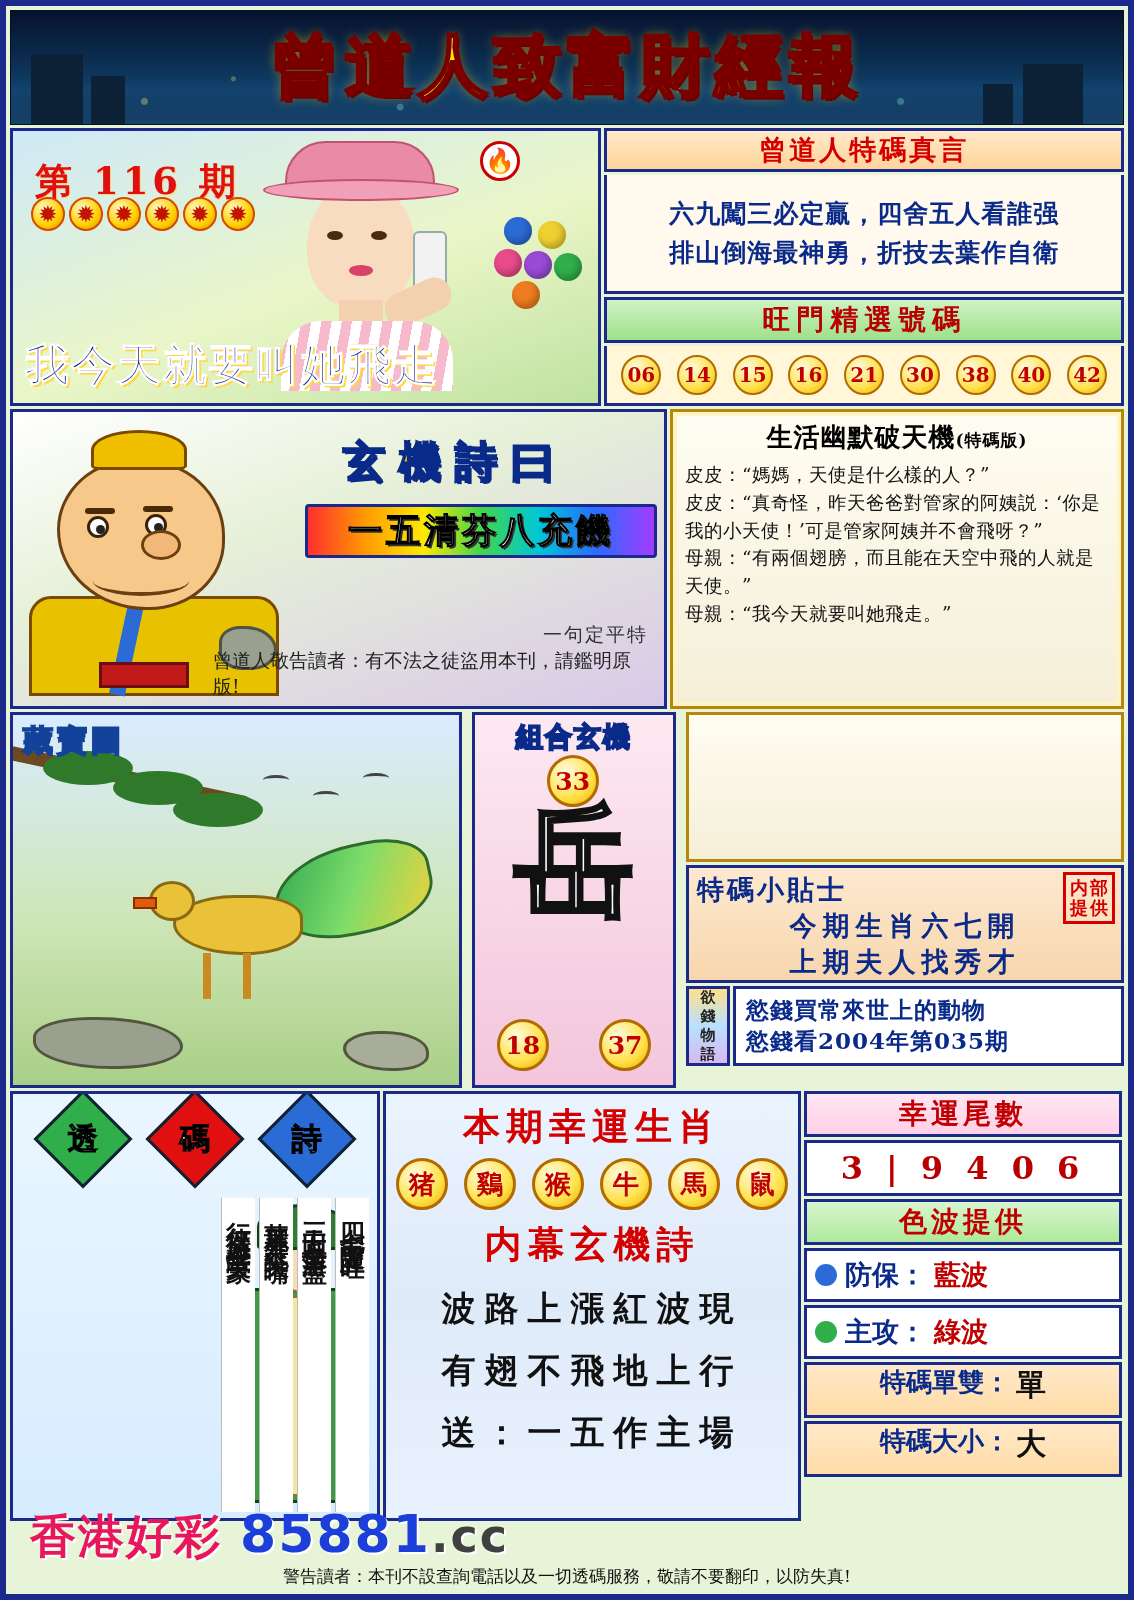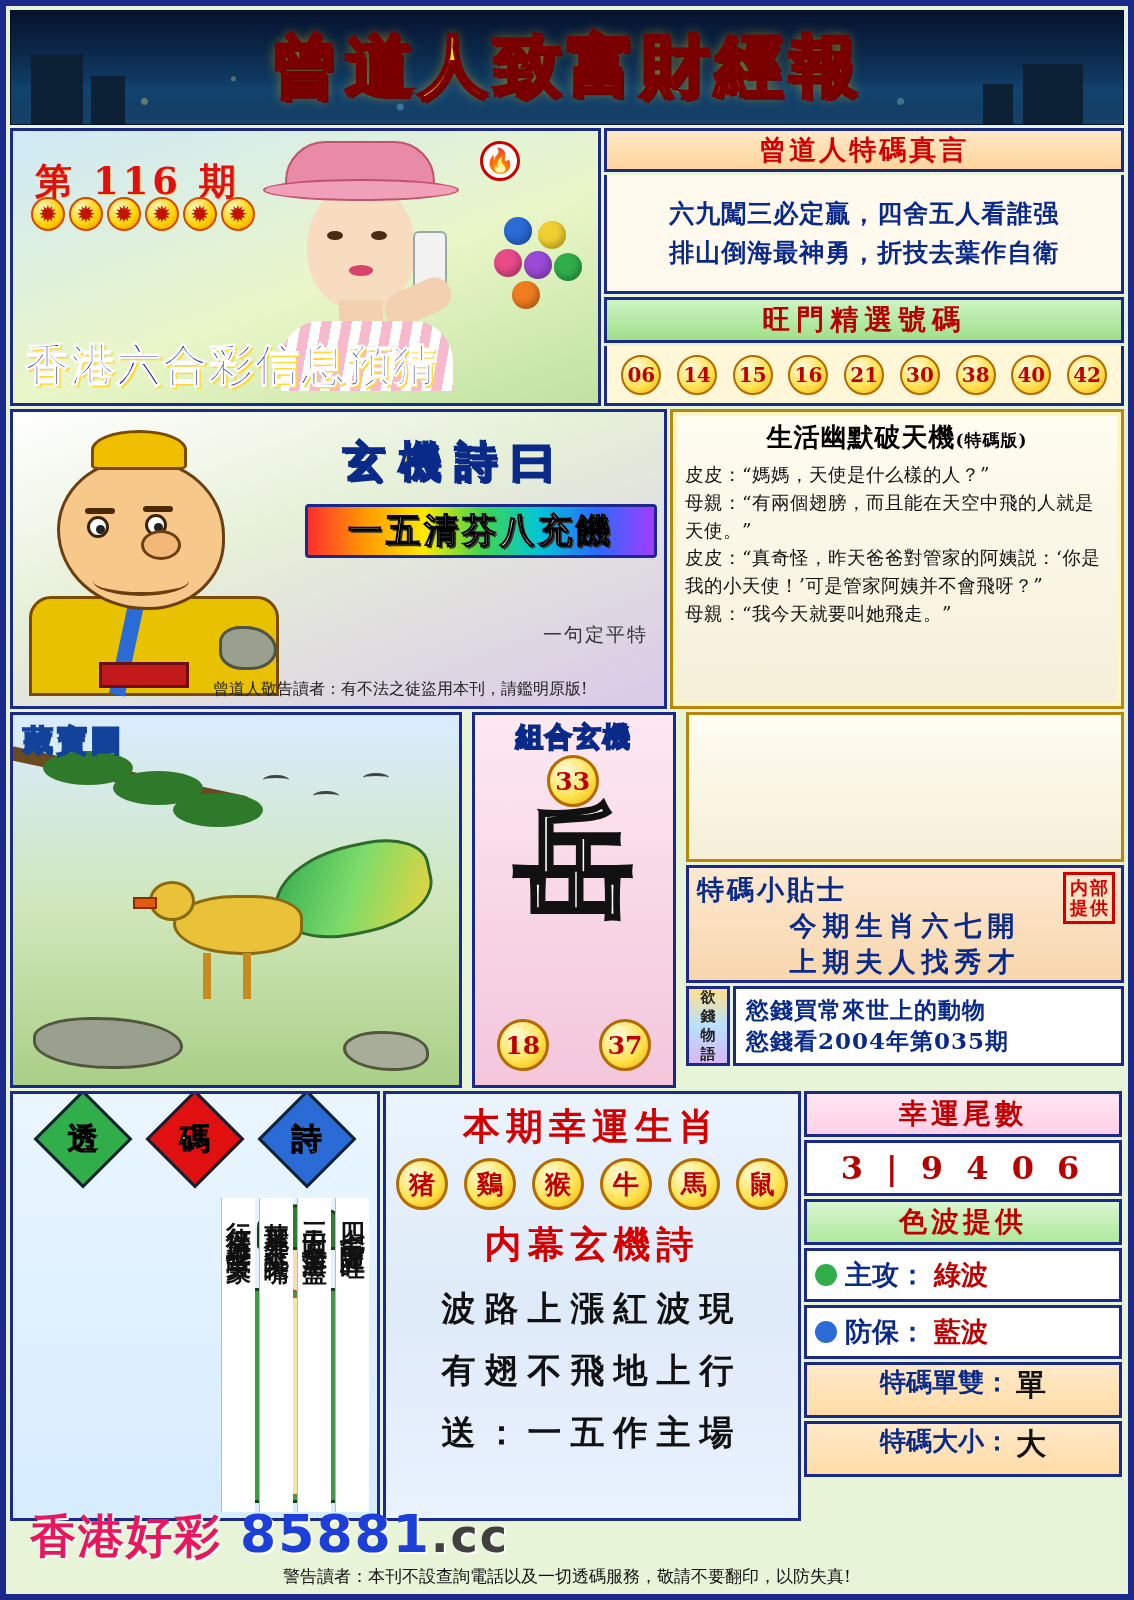--- a/index.html
+++ b/index.html
@@ -169,21 +169,21 @@
   .poem-band span {
     font-family:"DejaVu Serif",serif;font-weight:bold;font-size:34px;color:#ffffff;
     letter-spacing:4px; -webkit-text-stroke:1px #000; text-shadow:2px 2px 0 #333;
   }
   .poem-sub {
     position:absolute; right: 16px; top: 210px;
     font-family:"DejaVu Serif",serif;font-size:19px;color:#333;letter-spacing:2px;
   }
   .poem-warn {
     position:absolute; left: 200px; bottom: 6px; right: 20px;
-    font-size: 16px; color:#222; font-family:"DejaVu Serif",serif;
+    font-size: 19px; color:#222; font-family:"DejaVu Serif",serif;
   }
   .mascot { position:absolute; left: 10px; top: 18px; width: 270px; height: 262px; }
   .mascot .cap{position:absolute;left:68px;top:0;width:96px;height:40px;background:#f0c000;border:3px solid #7a4a00;border-radius:50% 50% 10% 10%;}
   .mascot .headd{position:absolute;left:34px;top:28px;width:168px;height:152px;background:#f6c98a;border:3px solid #6b3f12;border-radius:48% 52% 46% 54%;}
   .mascot .eyeb{position:absolute;width:30px;height:6px;background:#4a2a08;border-radius:3px;}
   .mascot .eye{position:absolute;width:22px;height:22px;border:3px solid #3a2208;border-radius:50%;background:#fff;}
   .mascot .pupil{position:absolute;width:9px;height:9px;background:#222;border-radius:50%;}
   .mascot .nose{position:absolute;left:118px;top:100px;width:40px;height:30px;border:3px solid #6b3f12;border-radius:50%;background:#f3b878;}
   .mascot .mouth{position:absolute;left:70px;top:136px;width:96px;height:30px;border-bottom:4px solid #6b3f12;border-radius:0 0 50% 50%;}
   .mascot .body{position:absolute;left:6px;top:166px;width:250px;height:100px;background:#e8c200;border:3px solid #7a4a00;border-radius:22px 22px 0 0;}
@@ -438,21 +438,21 @@
 
       <div class="color-balls">
         <span style="background:#2a6bd6;left:10px;top:0;"></span>
         <span style="background:#f0d030;left:44px;top:4px;"></span>
         <span style="background:#e84a8a;left:0px;top:32px;"></span>
         <span style="background:#9a4ad6;left:30px;top:34px;"></span>
         <span style="background:#2fae4a;left:60px;top:36px;"></span>
         <span style="background:#f07c20;left:18px;top:64px;"></span>
       </div>
 
-      <div class="subtitle">香港六合彩信息預猜</div>
+      <div class="subtitle">我今天就要叫她飛走</div>
     </div>
 
     <div class="right1">
       <div class="tips-head">曾道人特碼真言</div>
       <div class="tips-body">
         <div class="tips-line">六九闖三必定贏，四舍五人看誰强</div>
         <div class="tips-line">排山倒海最神勇，折技去葉作自衛</div>
       </div>
       <div class="lucky-head">旺門精選號碼</div>
       <div class="lucky-nums">
@@ -497,22 +497,22 @@
       <div class="poem-sub">一句定平特</div>
       <div class="poem-warn">曾道人敬告讀者：有不法之徒盜用本刊，請鑑明原版!</div>
     </div>
 
     <div class="humor-box">
       <div class="humor-title">
         <span>生活幽默破天機</span><small>(特碼版)</small>
       </div>
       <div class="humor-text">
         <p>皮皮：“媽媽，天使是什么樣的人？”</p>
+        <p>皮皮：“真奇怪，昨天爸爸對管家的阿姨説：‘你是我的小天使！’可是管家阿姨并不會飛呀？”</p>
         <p>母親：“有兩個翅膀，而且能在天空中飛的人就是天使。”</p>
-        <p>皮皮：“真奇怪，昨天爸爸對管家的阿姨説：‘你是我的小天使！’可是管家阿姨并不會飛呀？”</p>
         <p>母親：“我今天就要叫她飛走。”</p>
       </div>
     </div>
   </div>
 
   <div class="row3">
 
     <div class="treasure">
       <div class="label">藏寶圖</div>
       <div class="tree">
@@ -618,28 +618,28 @@
         <div>有翅不飛地上行</div>
         <div class="last">送：一五作主場</div>
       </div>
     </div>
 
     <div class="rightcol4">
       <div class="rc-head">幸運尾數</div>
       <div class="rc-tails">3 | 9 4 0 6</div>
       <div class="rc-head2">色波提供</div>
       <div class="rc-row">
+        <span class="dot" style="background:#2a6bd6;"></span>
+        <span class="lbl">防保：</span>
+        <span class="val">藍波</span>
+      </div>
+      <div class="rc-row">
         <span class="dot" style="background:#2fae4a;"></span>
         <span class="lbl">主攻：</span>
         <span class="val">綠波</span>
-      </div>
-      <div class="rc-row">
-        <span class="dot" style="background:#2a6bd6;"></span>
-        <span class="lbl">防保：</span>
-        <span class="val">藍波</span>
       </div>
       <div class="rc-row2">
         <span class="lbl">特碼單雙：</span>
         <span class="val">單</span>
       </div>
       <div class="rc-row2">
         <span class="lbl">特碼大小：</span>
         <span class="val">大</span>
       </div>
     </div>

